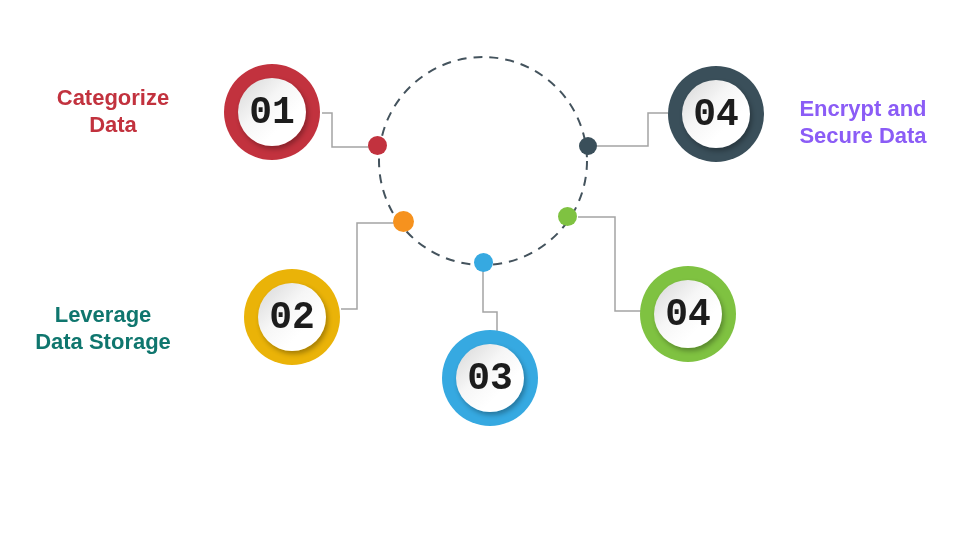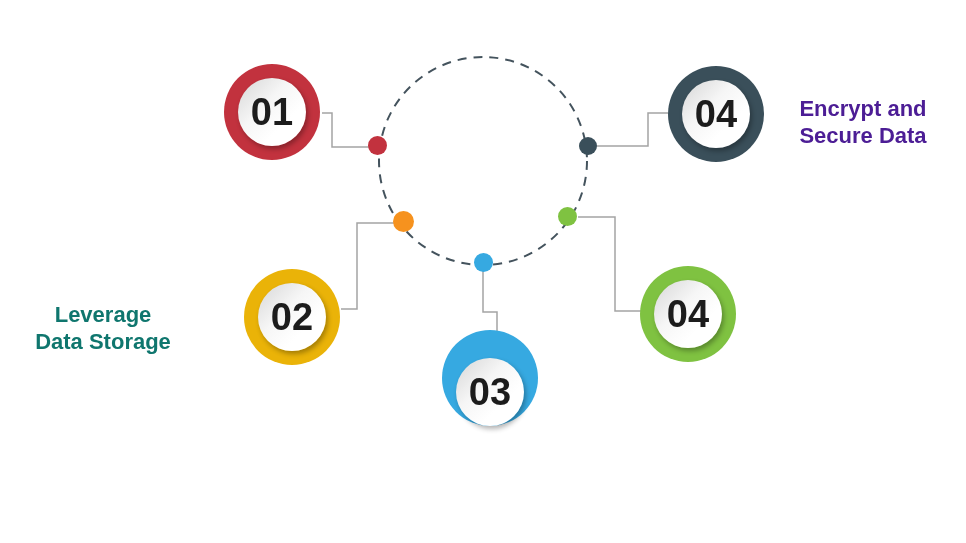--- a/index.html
+++ b/index.html
@@ -32,21 +32,21 @@
   .dot { position: absolute; width: 19px; height: 19px; border-radius: 50%; }
   .pos-dot-red    { left: 368px; top: 136px; }
   .pos-dot-orange { left: 393px; top: 211px; width: 21px; height: 21px; }
   .pos-dot-blue   { left: 474px; top: 253px; }
   .pos-dot-green  { left: 558px; top: 207px; }
   .pos-dot-slate  { left: 579px; top: 137px; width: 18px; height: 18px; }
 
   
   .step-ring {
     position: absolute; width: 96px; height: 96px; border-radius: 50%;
-    display: flex; align-items: center; justify-content: center;
+    display: flex; align-items: center; justify-content: center; font-family: Liberation Mono, monospace;
   }
   .step-inner {
     width: 68px; height: 68px; border-radius: 50%;
     background: linear-gradient(135deg, #d6d6d6 0%, #f6f6f6 40%, #ffffff 68%);
     box-shadow: 2px 3px 5px rgba(0,0,0,0.30);
     display: flex; align-items: center; justify-content: center;
   }
   .step-number { font-size: 38px; font-weight: 700; }
   .pos-step-01   { left: 224px; top: 64px; }
   .pos-step-02   { left: 244px; top: 269px; }
@@ -85,43 +85,47 @@
   <div class="dot pos-dot-blue" style="background-color: rgb(54, 169, 225);"></div>
   <div class="dot pos-dot-slate" style="background-color: rgb(58, 79, 90);"></div>
   <div class="dot pos-dot-green" style="background-color: rgb(127, 194, 65);"></div>
 
 
   <div class="step-ring pos-step-01" style="background-color: rgb(194, 50, 62);">
     <div class="step-inner">
       <span class="step-number" style="color: rgb(28, 28, 28);">01</span>
     </div>
   </div>
+  <div class="step-label pos-label-01" style="color: rgb(194, 50, 62);">
+    <span>Categorize</span>
+    <span>Data</span>
+  </div>
 
   <div class="step-ring pos-step-02" style="background-color: #eab308;">
     <div class="step-inner">
       <span class="step-number" style="color: rgb(28, 28, 28);">02</span>
     </div>
   </div>
   <div class="step-label pos-label-02" style="color: #0f766e;">
     <span>Leverage</span>
     <span>Data Storage</span>
   </div>
 
-  <div class="step-ring pos-step-03" style="background-color: rgb(54, 169, 225); align-items: flex-end;">
+  <div class="step-ring pos-step-03" style="background-color: rgb(54, 169, 225);">
     <div class="step-inner">
       <span class="step-number" style="color: rgb(28, 28, 28);">03</span>
     </div>
   </div>
 
   <div class="step-ring pos-step-04tr" style="background-color: rgb(58, 79, 90);">
     <div class="step-inner">
       <span class="step-number" style="color: rgb(28, 28, 28);">04</span>
     </div>
   </div>
-  <div class="step-label pos-label-04tr" style="color: #4c1d95;">
+  <div class="step-label pos-label-04tr" style="color: #8b5cf6;">
     <span>Encrypt and</span>
     <span>Secure Data</span>
   </div>
 
   <div class="step-ring pos-step-04br" style="background-color: rgb(127, 194, 65);">
     <div class="step-inner">
       <span class="step-number" style="color: rgb(28, 28, 28);">04</span>
     </div>
   </div>
   <div class="step-label pos-label-04br" style="color: rgb(127, 194, 65);">

